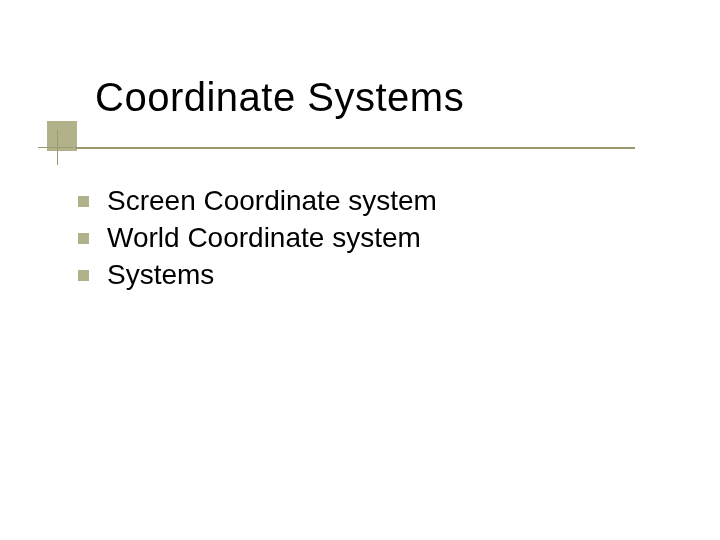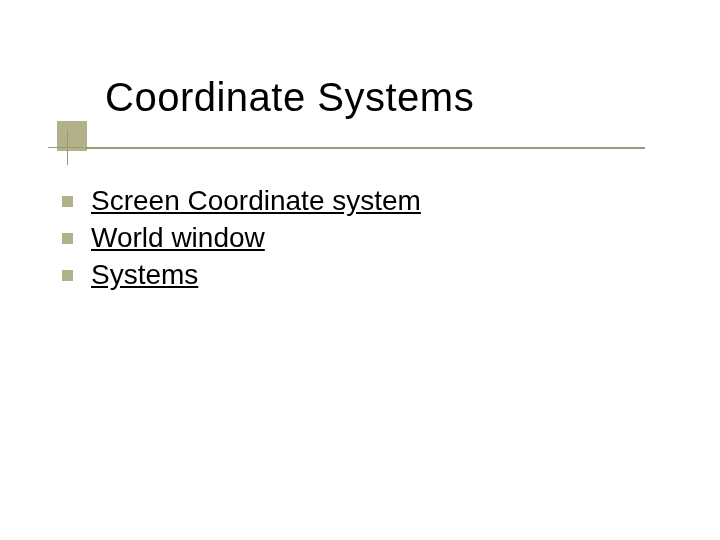--- a/index.html
+++ b/index.html
@@ -7,21 +7,21 @@
       width: 720px;
       height: 540px;
       background: #ffffff;
       font-family: "Verdana", "Geneva", sans-serif;
       position: relative;
       overflow: hidden;
     }
     .title-block {
       position: absolute;
       top: 75px;
-      left: 60px;
+      left: 50px;
     }
     .accent-square {
       position: absolute;
       top: 46px;
       left: -3px;
       width: 30px;
       height: 30px;
       background: #b1b18a;
       border: 1px solid #b1b18a;
     }
@@ -52,22 +52,21 @@
     .title {
       font-size: 40px;
       font-weight: 400;
       color: #000;
       margin-left: 45px;
       letter-spacing: 0.5px;
     }
     .content {
       position: absolute;
       top: 185px;
-      left: 62px;
-      text-decoration: underline;
+      left: 78px;
     }
     .bullet-row {
       display: flex;
       align-items: center;
       margin-bottom: 5px;
     }
     .bullet {
       display: inline-block;
       width: 11px;
       height: 11px;
@@ -92,19 +91,19 @@
   <h1 class="title">Coordinate Systems</h1>
 </div>
 
 <div class="content">
   <div class="bullet-row">
     <span class="bullet"></span>
     <span class="bullet-text">Screen Coordinate system</span>
   </div>
   <div class="bullet-row">
     <span class="bullet"></span>
-    <span class="bullet-text">World window</span>
+    <span class="bullet-text">World Coordinate system</span>
   </div>
   <div class="bullet-row">
     <span class="bullet"></span>
     <span class="bullet-text">Systems</span>
   </div>
 </div>
 
 </body></html>

